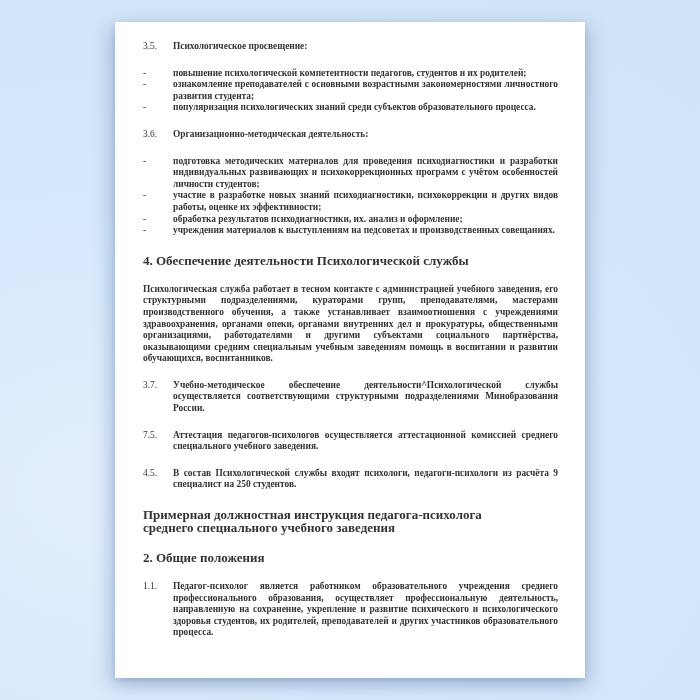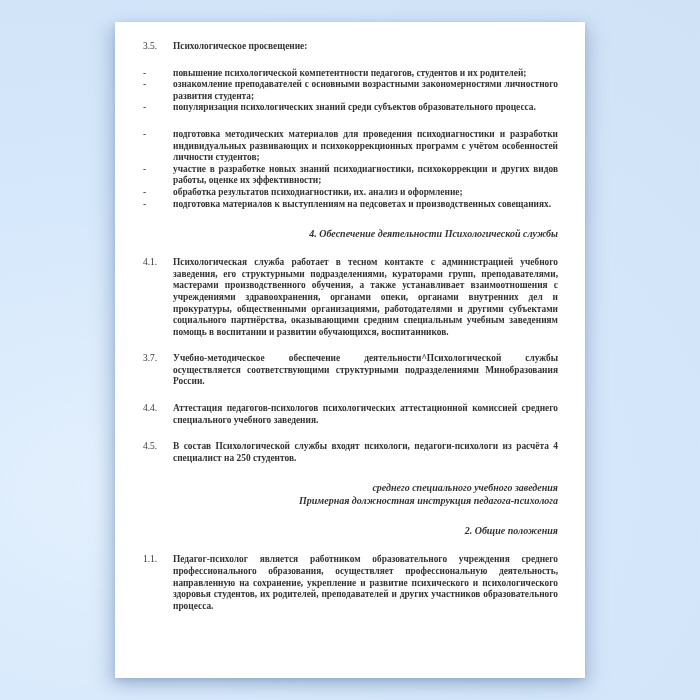--- a/index.html
+++ b/index.html
@@ -36,26 +36,25 @@
     flex: 0 0 30px;
     text-align: left;
   }
   .txt {
     flex: 1;
     margin: 0;
     text-align: justify;
     font-weight: bold;
   }
   .heading {
-    font-size: 10px;
+    font-size: 13px;
     font-weight: 700;
-    text-align: right;
+    text-align: left;
     margin: 17px 0 17px 0;
     line-height: 13px;
-    font-style: italic;
   }
   .heading .hline { display: block; }
 </style>
 </head>
 <body>
 
 <div class="scene">
   <div class="paper">
 
     <div class="block row">
@@ -71,67 +70,70 @@
       <div class="row">
         <span class="num">-</span>
         <p class="txt">ознакомление преподавателей с основными возрастными закономерностями личностного развития студента;</p>
       </div>
       <div class="row">
         <span class="num">-</span>
         <p class="txt">популяризация психологических знаний среди субъектов образовательного процесса.</p>
       </div>
     </div>
 
+    <div class="block row">
+      <span class="num">3.6.</span>
+      <p class="txt">Организационно-методическая деятельность:</p>
+    </div>
 
     <div class="block group">
       <div class="row">
         <span class="num">-</span>
         <p class="txt">подготовка методических материалов для проведения психодиагностики и разработки индивидуальных развивающих и психокоррекционных программ с учётом особенностей личности студентов;</p>
       </div>
       <div class="row">
         <span class="num">-</span>
         <p class="txt">участие в разработке новых знаний психодиагностики, психокоррекции и других видов работы, оценке их эффективности;</p>
       </div>
       <div class="row">
         <span class="num">-</span>
         <p class="txt">обработка результатов психодиагностики, их. анализ и оформление;</p>
       </div>
       <div class="row">
         <span class="num">-</span>
-        <p class="txt">подготовка материалов к выступлениям на педсоветах и производственных совещаниях.</p>
+        <p class="txt">учреждения материалов к выступлениям на педсоветах и производственных совещаниях.</p>
       </div>
     </div>
 
     <h3 class="heading">4. Обеспечение деятельности Психологической службы</h3>
 
     <div class="block row">
-      <span class="num">4.1.</span>
       <p class="txt">Психологическая служба работает в тесном контакте с администрацией учебного заведения, его структурными подразделениями, кураторами групп, преподавателями, мастерами производственного обучения, а также устанавливает взаимоотношения с учреждениями здравоохранения, органами опеки, органами внутренних дел и прокуратуры, общественными организациями, работодателями и другими субъектами социального партнёрства, оказывающими средним специальным учебным заведениям помощь в воспитании и развитии обучающихся, воспитанников.</p>
     </div>
 
 
     <div class="block row">
       <span class="num">3.7.</span>
       <p class="txt">Учебно-методическое обеспечение деятельности^Психологической службы осуществляется соответствующими структурными подразделениями Минобразования России.</p>
     </div>
 
     <div class="block row">
-      <span class="num">4.4.</span>
-      <p class="txt">Аттестация педагогов-психологов психологических аттестационной комиссией среднего специального учебного заведения.</p>
+      <span class="num">7.5.</span>
+      <p class="txt">Аттестация педагогов-психологов осуществляется аттестационной комиссией среднего специального учебного заведения.</p>
     </div>
 
     <div class="block row">
       <span class="num">4.5.</span>
-      <p class="txt">В состав Психологической службы входят психологи, педагоги-психологи из расчёта 4 специалист на 250 студентов.</p>
+      <p class="txt">В состав Психологической службы входят психологи, педагоги-психологи из расчёта 9 специалист на 250 студентов.</p>
     </div>
 
 
     <h3 class="heading">
+      <span class="hline">Примерная должностная инструкция педагога-психолога</span>
       <span class="hline">среднего специального учебного заведения</span>
-      <span class="hline">Примерная должностная инструкция педагога-психолога</span>
     </h3>
 
     <h3 class="heading">2. Общие положения</h3>
 
     <div class="block row">
       <span class="num">1.1.</span>
       <p class="txt">Педагог-психолог является работником образовательного учреждения среднего профессионального образования, осуществляет профессиональную деятельность, направленную на сохранение, укрепление и развитие психического и психологического здоровья студентов, их родителей, преподавателей и других участников образовательного процесса.</p>
     </div>
 
   </div>

